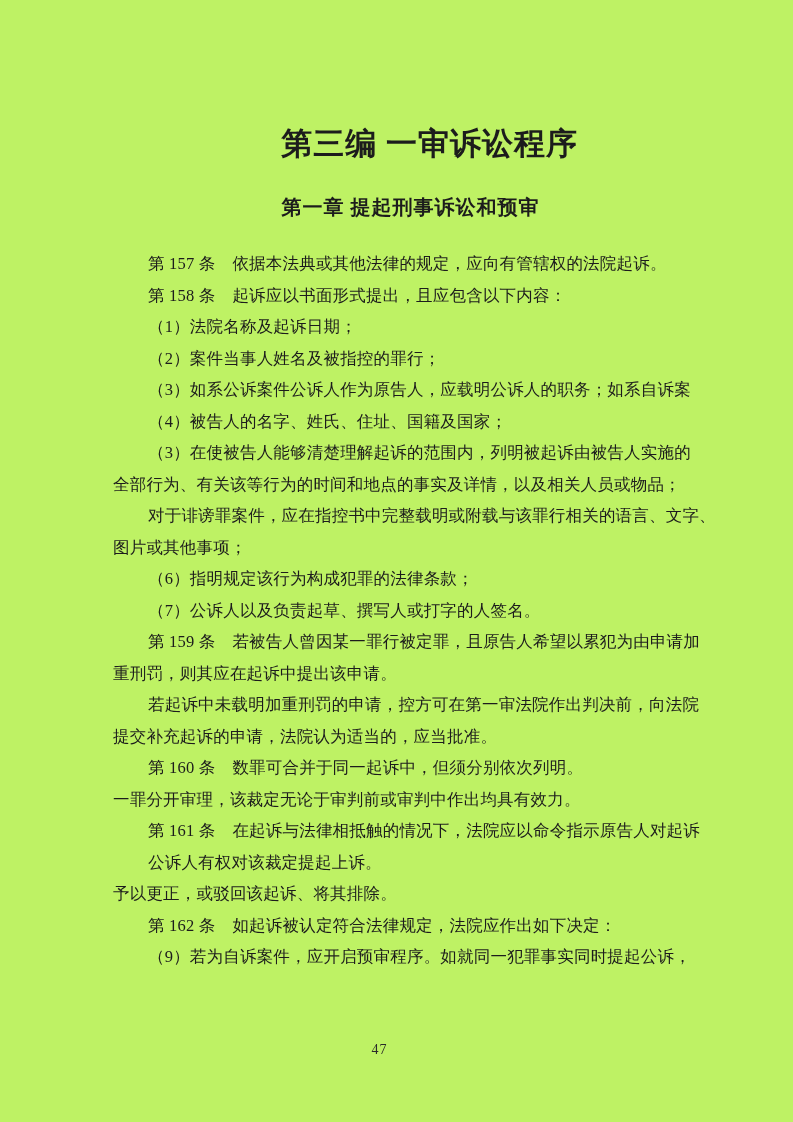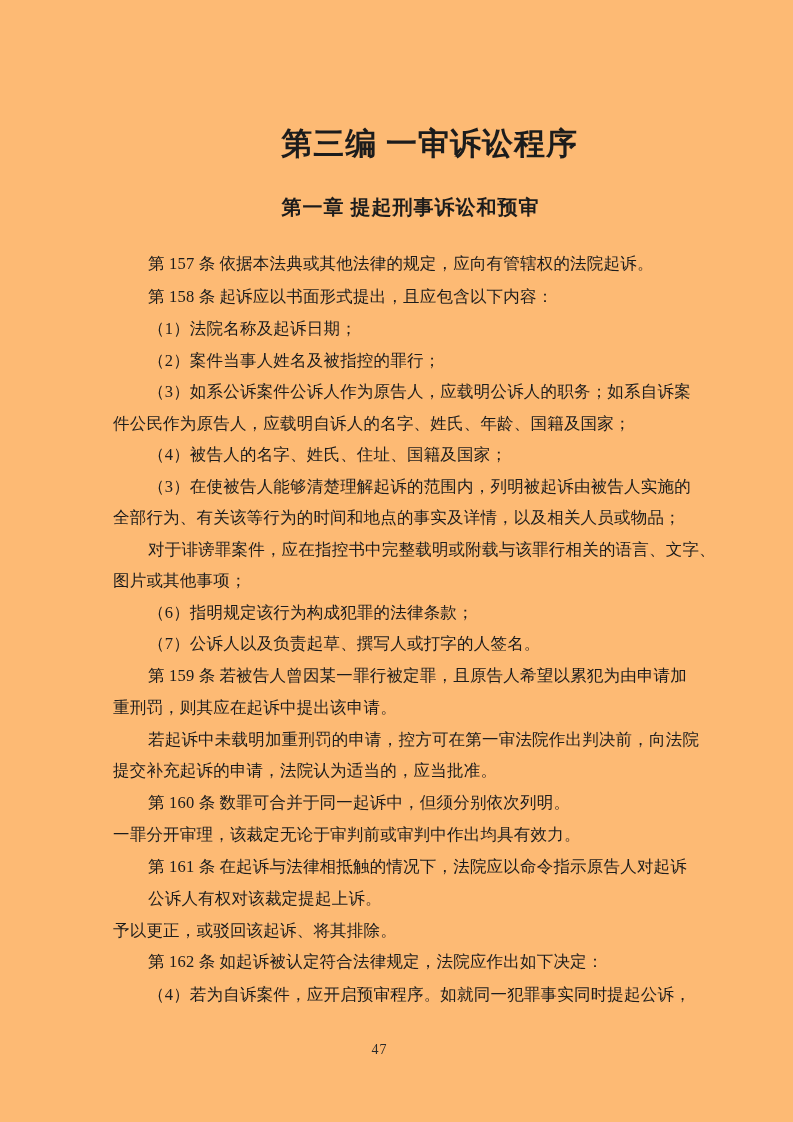--- a/index.html
+++ b/index.html
@@ -4,21 +4,21 @@
 <style>
   html, body {
     margin: 0;
     padding: 0;
     background: #ffffff;
   }
   .page {
     position: relative;
     width: 793px;
     height: 1122px;
-    background: #fdba74;
+    background: #bef264;
     color: #1c1c1c;
     font-family: "Liberation Serif", "DejaVu Serif", serif;
     overflow: hidden;
   }
   .part-title {
     position: relative;
     left: 33px;
     margin: 0;
     padding-top: 125px;
     text-align: center;
@@ -49,22 +49,21 @@
   }
   .line.article,
   .line.item,
   .line.indent {
     text-indent: 35px;
   }
   .art-num {
     font-weight: normal;
   }
   .art-text {
-    margin-left: 4px;
-    font-family: Liberation Mono, monospace;
+    margin-left: 17px;
   }
   .page-number {
     position: absolute;
     top: 1042px;
     left: -17px;
     width: 100%;
     text-align: center;
     font-size: 14px;
     letter-spacing: 1px;
     color: #2a2a2a;
@@ -75,34 +74,33 @@
 
 <div class="page">
   <h1 class="part-title">第三编 一审诉讼程序</h1>
   <h2 class="chapter-title">第一章 提起刑事诉讼和预审</h2>
   <div class="body-text">
       <div class="line article"><span class="art-num">第 157 条</span><span class="art-text">依据本法典或其他法律的规定，应向有管辖权的法院起诉。</span></div>
       <div class="line article"><span class="art-num">第 158 条</span><span class="art-text">起诉应以书面形式提出，且应包含以下内容：</span></div>
       <div class="line item">（1）法院名称及起诉日期；</div>
       <div class="line item">（2）案件当事人姓名及被指控的罪行；</div>
       <div class="line item">（3）如系公诉案件公诉人作为原告人，应载明公诉人的职务；如系自诉案</div>
-      <div class="line cont">件公民作为原告人，应载明自诉人的名字、姓氏、年龄、国籍及国家；</div>
       <div class="line item">（4）被告人的名字、姓氏、住址、国籍及国家；</div>
       <div class="line item">（3）在使被告人能够清楚理解起诉的范围内，列明被起诉由被告人实施的</div>
       <div class="line cont">全部行为、有关该等行为的时间和地点的事实及详情，以及相关人员或物品；</div>
       <div class="line indent">对于诽谤罪案件，应在指控书中完整载明或附载与该罪行相关的语言、文字、</div>
       <div class="line cont">图片或其他事项；</div>
       <div class="line item">（6）指明规定该行为构成犯罪的法律条款；</div>
       <div class="line item">（7）公诉人以及负责起草、撰写人或打字的人签名。</div>
       <div class="line article"><span class="art-num">第 159 条</span><span class="art-text">若被告人曾因某一罪行被定罪，且原告人希望以累犯为由申请加</span></div>
       <div class="line cont">重刑罚，则其应在起诉中提出该申请。</div>
       <div class="line indent">若起诉中未载明加重刑罚的申请，控方可在第一审法院作出判决前，向法院</div>
       <div class="line cont">提交补充起诉的申请，法院认为适当的，应当批准。</div>
       <div class="line article"><span class="art-num">第 160 条</span><span class="art-text">数罪可合并于同一起诉中，但须分别依次列明。</span></div>
       <div class="line cont">一罪分开审理，该裁定无论于审判前或审判中作出均具有效力。</div>
       <div class="line article"><span class="art-num">第 161 条</span><span class="art-text">在起诉与法律相抵触的情况下，法院应以命令指示原告人对起诉</span></div>
       <div class="line indent">公诉人有权对该裁定提起上诉。</div>
       <div class="line cont">予以更正，或驳回该起诉、将其排除。</div>
       <div class="line article"><span class="art-num">第 162 条</span><span class="art-text">如起诉被认定符合法律规定，法院应作出如下决定：</span></div>
-      <div class="line item">（4）若为自诉案件，应开启预审程序。如就同一犯罪事实同时提起公诉，</div>
+      <div class="line item">（9）若为自诉案件，应开启预审程序。如就同一犯罪事实同时提起公诉，</div>
     </div>
   <div class="page-number">47</div>
 </div>
 
 </body></html>

